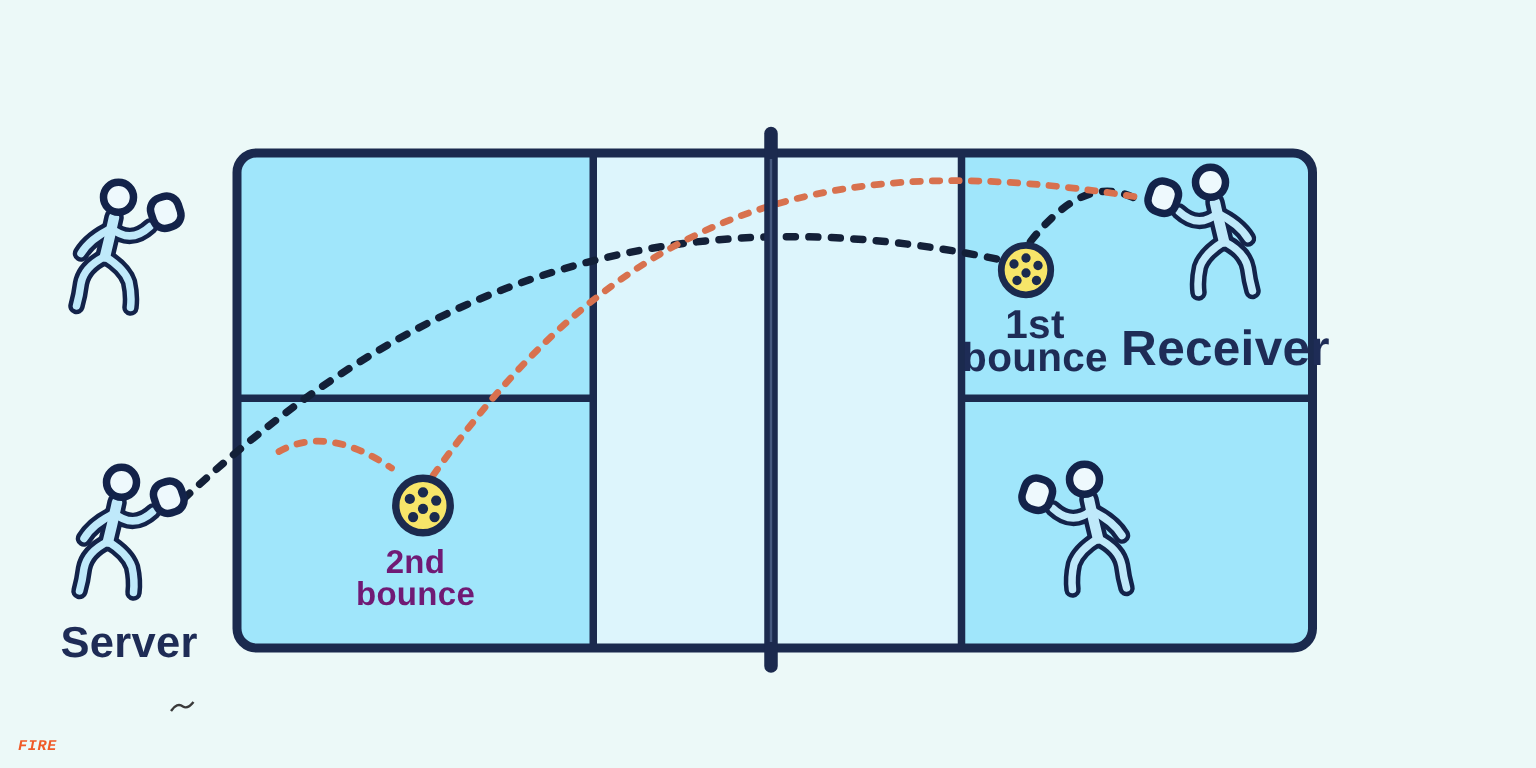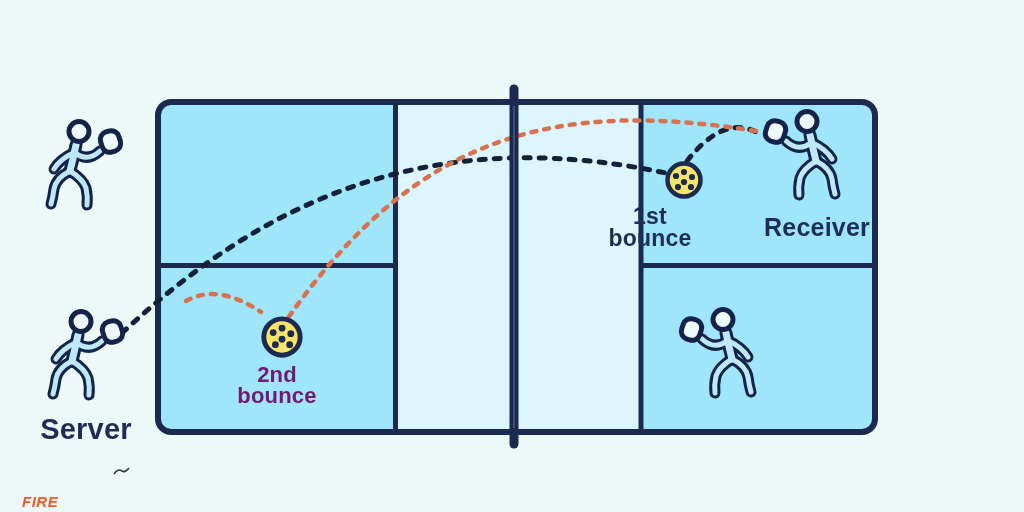--- a/index.html
+++ b/index.html
@@ -13,28 +13,28 @@
   .label{
     position:absolute;
     font-weight:bold;
     text-align:center;
     transform:translateX(-50%);
     white-space:nowrap;
     letter-spacing:.2px;
   }
   .label-navy{color:#1e2c56;}
   .label-orange{color:#701a75;}
-  .lbl-first{left:650px;top:205px;font-size:23px;line-height:22px;}
-  .lbl-receiver{left:817px;top:213px;font-size:25px;}
+  .lbl-first{left:690px;top:205px;font-size:27px;line-height:22px;}
+  .lbl-receiver{left:817px;top:213px;font-size:33px;}
   .lbl-second{left:277px;top:364px;font-size:22px;line-height:21px;}
   .lbl-server{left:86px;top:413px;font-size:29px;}
   .watermark{
-    position:absolute;left:22px;top:493px;
-    font-size:15px;font-weight:bold;font-style:italic;
-    color:#f05a28;letter-spacing:.5px;
+    position:absolute;left:12px;top:493px;
+    font-size:10px;font-weight:bold;font-style:italic;
+    color:#f05a28;letter-spacing:.5px;font-family:Liberation Mono, monospace;
   }
 </style>
 </head>
 <body>
 
 <div class="scene">
 
   <svg width="1024" height="512" viewBox="0 0 1024 512">
     <defs>
 

